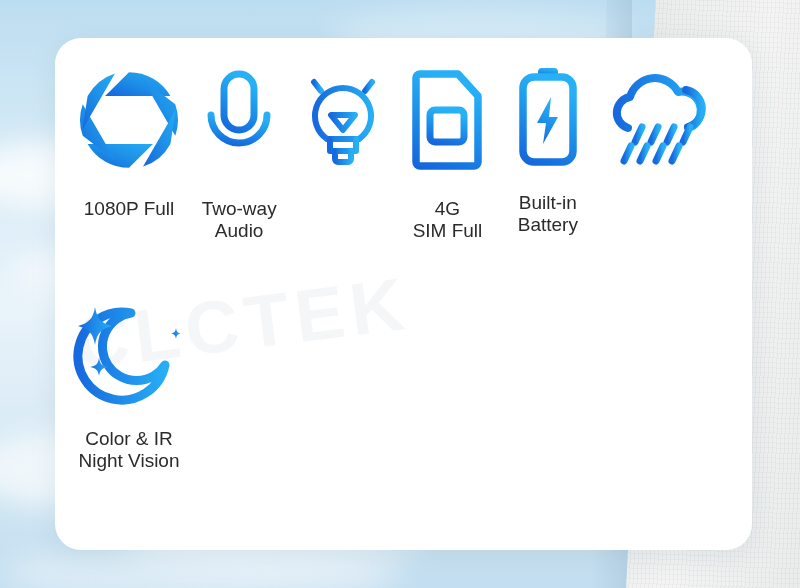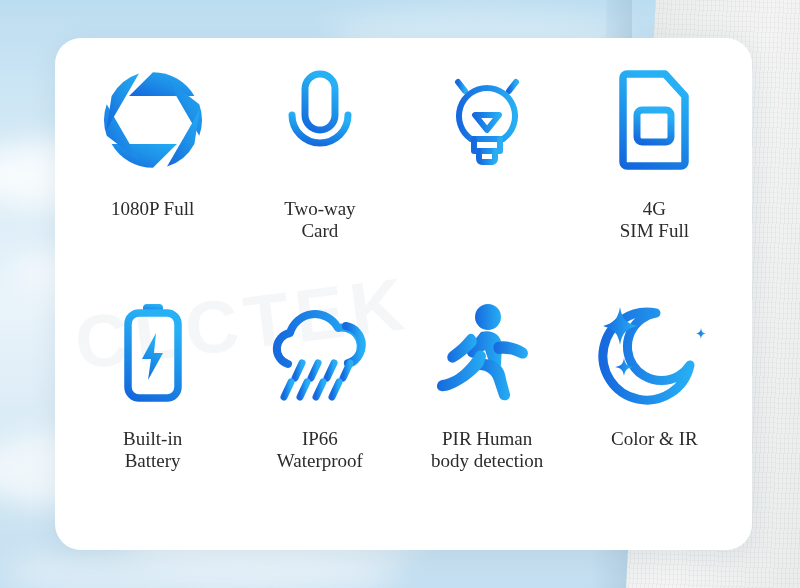--- a/index.html
+++ b/index.html
@@ -97,26 +97,25 @@
     color: #f5f6f7;
     transform: rotate(-7deg);
     white-space: nowrap;
     user-select: none;
     pointer-events: none;
   }
 
   .grid {
     position: relative;
     display: grid;
-    grid-template-columns: repeat(4, 1fr);
+    grid-template-columns: repeat(6, 1fr);
     grid-template-rows: 1fr 1fr;
     width: 100%;
     height: 100%;
-    padding: 18px 14px 22px 14px;
-    font-family: Liberation Serif, serif;
+    padding: 18px 30px 22px 14px;
   }
 
   .cell {
     display: flex;
     flex-direction: column;
     align-items: center;
     justify-content: flex-start;
   }
   .cell .icon-box {
     height: 128px;
@@ -204,21 +203,21 @@
             <g fill="none" stroke="url(#gBlueV)" stroke-width="7" stroke-linecap="round" stroke-linejoin="round">
               <rect x="31" y="6" width="30" height="56" rx="15"></rect>
               <path d="M18 47 A28 28 0 0 0 74 47"></path>
               <line x1="46" y1="75" x2="46" y2="91"></line>
               <line x1="23" y1="93" x2="69" y2="93"></line>
             </g>
           </svg>
         </div>
         <div class="caption">
           <span>Two-way</span>
-          <span class="l2">Card</span>
+          <span class="l2">Audio</span>
         </div>
       </div>
 
       <div class="cell">
         <div class="icon-box">
           <svg width="108" height="108" viewBox="0 0 108 108">
             <g fill="none" stroke="url(#gBlueH)" stroke-width="6" stroke-linecap="round" stroke-linejoin="round">
 
               <line x1="54" y1="4" x2="54" y2="16"></line>
               <line x1="25" y1="16" x2="32" y2="25"></line>
@@ -282,59 +281,33 @@
               <line x1="60" y1="61" x2="53" y2="76"></line>
               <line x1="76" y1="61" x2="69" y2="76"></line>
               <line x1="92" y1="61" x2="85" y2="76"></line>
               <line x1="33" y1="80" x2="26" y2="95"></line>
               <line x1="49" y1="80" x2="42" y2="95"></line>
               <line x1="65" y1="80" x2="58" y2="95"></line>
               <line x1="81" y1="80" x2="74" y2="95"></line>
             </g>
           </svg>
         </div>
-        <div class="caption">
-          <span>IP66</span>
-          <span class="l2">Waterproof</span>
-        </div>
-      </div>
-
-      <div class="cell row2">
-        <div class="icon-box">
-          <svg width="112" height="104" viewBox="0 0 112 104">
-            <g fill="url(#gBlueH)">
-              <circle cx="57" cy="15" r="13"></circle>
-
-              <path d="M50 30 C60 27 70 32 71 43 L70 62 C70 68 61 69 59 63 L54 48 L44 55 C38 58 33 50 38 45 Z"></path>
-
-              <path d="M66 40 C76 38 86 41 94 46 C100 50 96 59 89 56 C83 53 76 51 69 52 C62 53 60 42 66 40 Z"></path>
-
-              <path d="M44 44 C38 50 31 56 24 60 C18 63 13 55 19 50 C26 45 32 39 37 33 C42 28 49 38 44 44 Z"></path>
-
-              <path d="M60 58 C68 60 74 67 75 77 L79 92 C80 99 70 101 68 94 L63 79 C61 72 55 68 49 68 C42 68 41 57 49 56 Z"></path>
-
-              <path d="M52 64 C46 71 38 78 29 83 C22 87 14 90 10 89 C4 88 5 79 11 78 C19 77 27 72 33 66 C38 61 42 56 45 51 C49 45 58 51 54 58 Z"></path>
-            </g>
-          </svg>
-        </div>
-        <div class="caption">
-          <span>PIR Human</span>
-          <span class="l2">body detection</span>
-        </div>
-      </div>
+      </div>
+
 
       <div class="cell row2">
         <div class="icon-box">
           <svg width="120" height="106" viewBox="0 0 120 106">
             <path d="M62 12 A44 44 0 1 0 96 64 A34 34 0 1 1 62 12 Z" fill="none" stroke="url(#gBlueH)" stroke-width="9" stroke-linecap="round" stroke-linejoin="round"></path>
             <path d="M26 6 C28 18 32 22 43 25 C32 28 28 32 26 44 C24 32 20 28 9 25 C20 22 24 18 26 6 Z" fill="url(#gBlueH)"></path>
             <path d="M30 57 C31 63 33 65 39 66 C33 67 31 69 30 75 C29 69 27 67 21 66 C27 65 29 63 30 57 Z" fill="url(#gBlueH)"></path>
             <path d="M107 27 C107.6 31 108.8 32 112 32.5 C108.8 33 107.6 34 107 38 C106.4 34 105.2 33 102 32.5 C105.2 32 106.4 31 107 27 Z" fill="url(#gBlueH)"></path>
           </svg>
         </div>
         <div class="caption">
           <span>Color &amp; IR</span>
+          <span class="l2">Night Vision</span>
         </div>
       </div>
 
     </div>
   </div>
 </div>
 
 </body></html>

